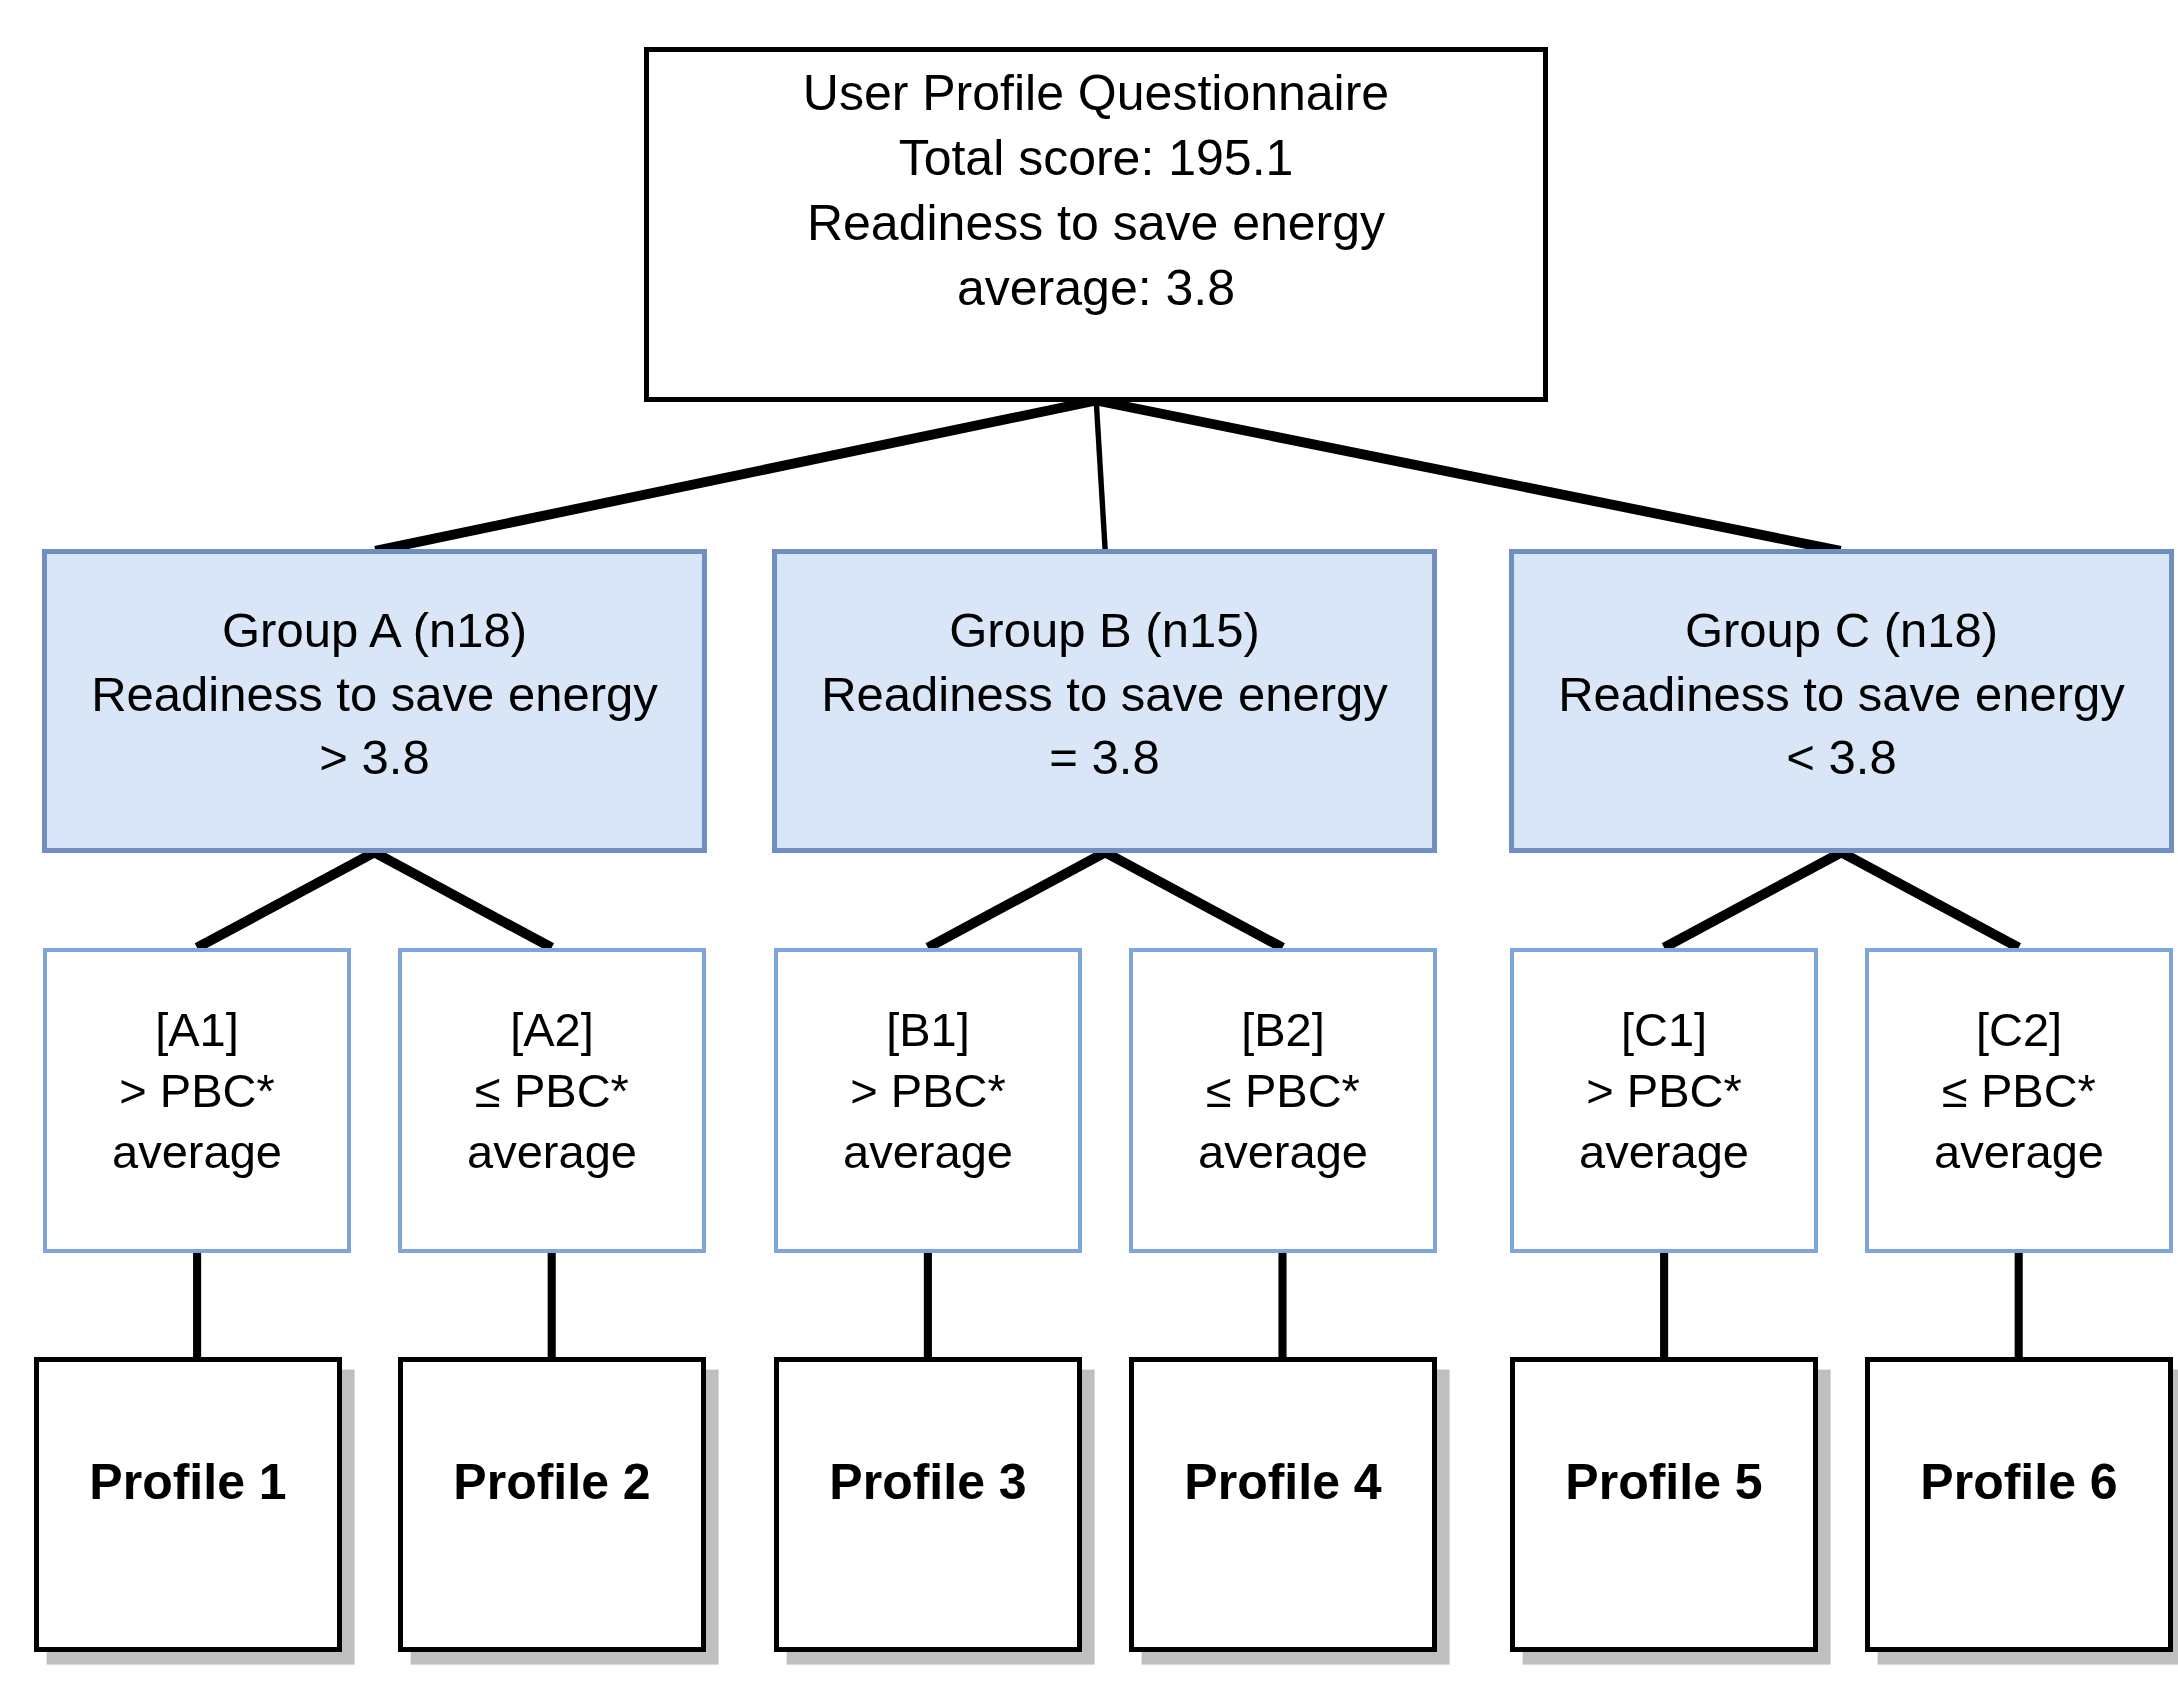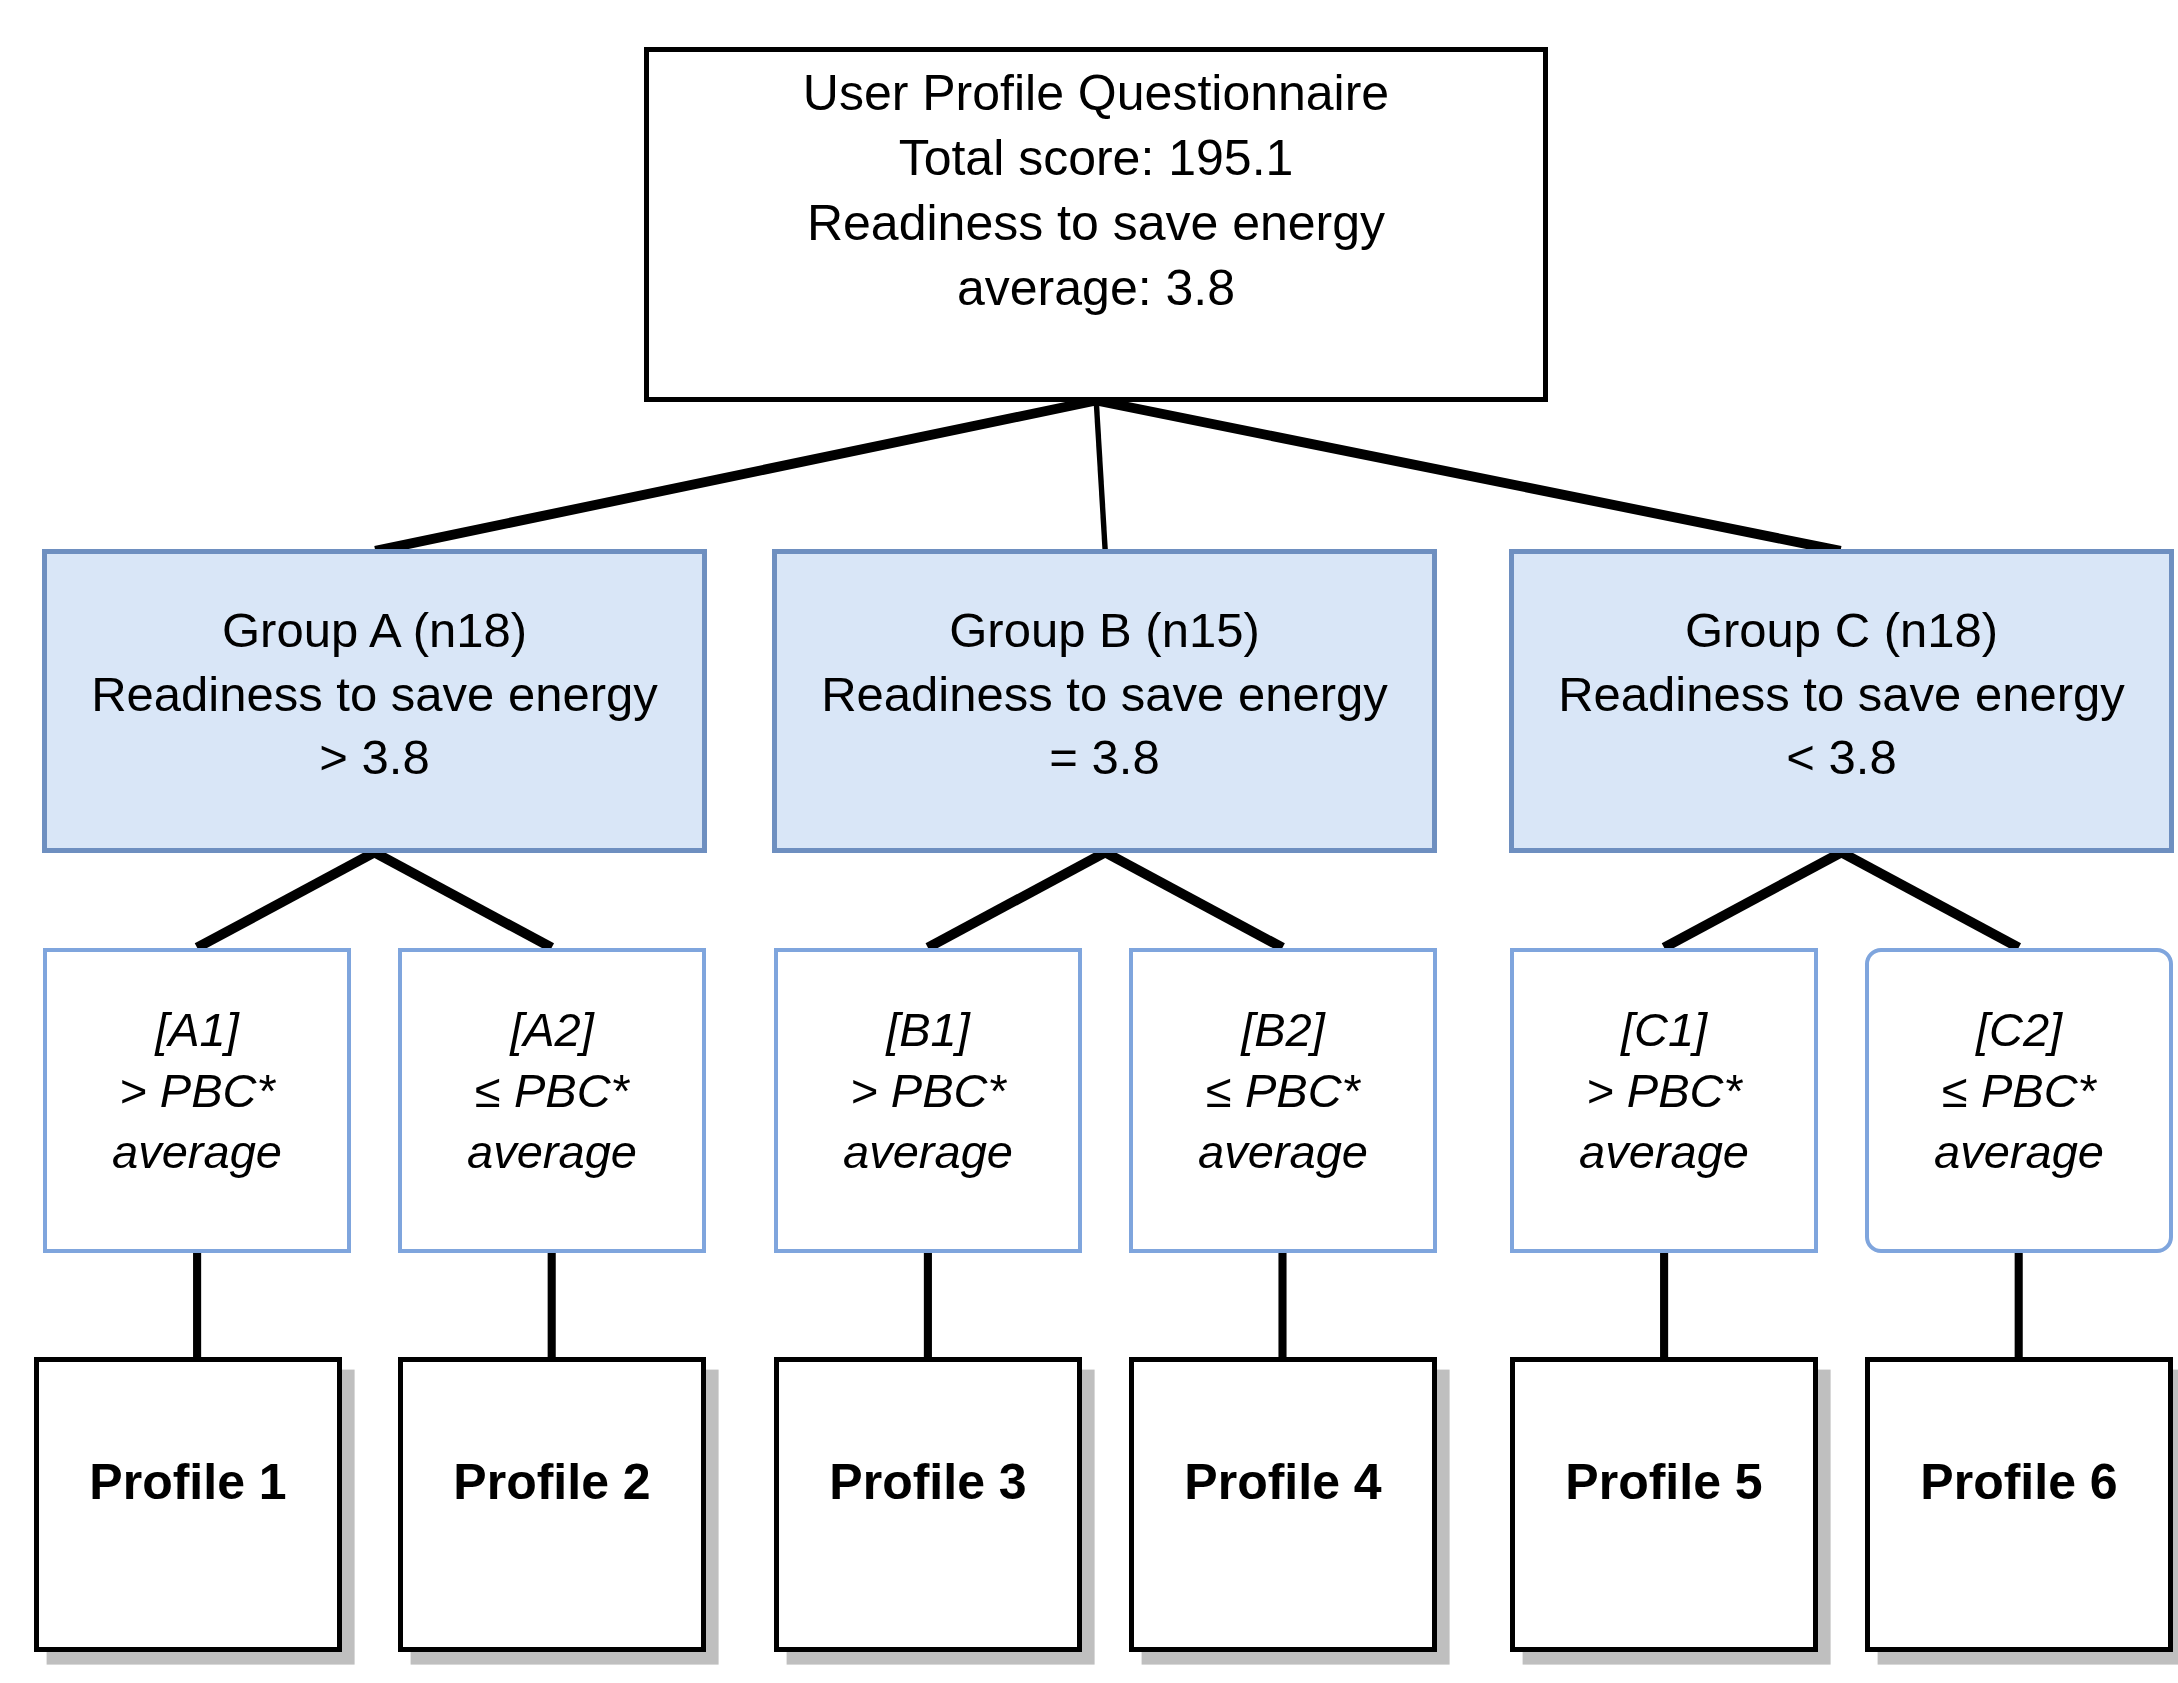--- a/index.html
+++ b/index.html
@@ -62,21 +62,20 @@
   .node-crit {
     background: #ffffff;
     border: 4.5px solid #7fa5dd;
     justify-content: flex-start;
     padding-top: 47px;
   }
   .node-crit .line {
     font-size: 47px;
     line-height: 1.30;
     white-space: nowrap;
-    font-style: italic;
   }
   
   .node-profile {
     background: #ffffff;
     border: 5.4px solid #000000;
     justify-content: flex-start;
     padding-top: 90px;
     box-shadow: 12.6px 12.6px 0 0 #bfbfbf;
   }
   .node-profile .line {
@@ -162,21 +161,21 @@
     <div class="line">≤ PBC*</div>
     <div class="line">average</div>
   </div>
 
   <div class="node node-crit" style="left:1510px; top:948px; width:308px; height:305px;">
     <div class="line">[C1]</div>
     <div class="line">&gt; PBC*</div>
     <div class="line">average</div>
   </div>
 
-  <div class="node node-crit" style="left:1865px; top:948px; width:308px; height:305px;border-radius:16px;">
+  <div class="node node-crit" style="left:1865px; top:948px; width:308px; height:305px;">
     <div class="line">[C2]</div>
     <div class="line">≤ PBC*</div>
     <div class="line">average</div>
   </div>
 
   <div class="node node-profile" style="left:34px; top:1357px; width:308px; height:295px;">
     <div class="line">Profile 1</div>
   </div>
 
   <div class="node node-profile" style="left:398px; top:1357px; width:308px; height:295px;">

